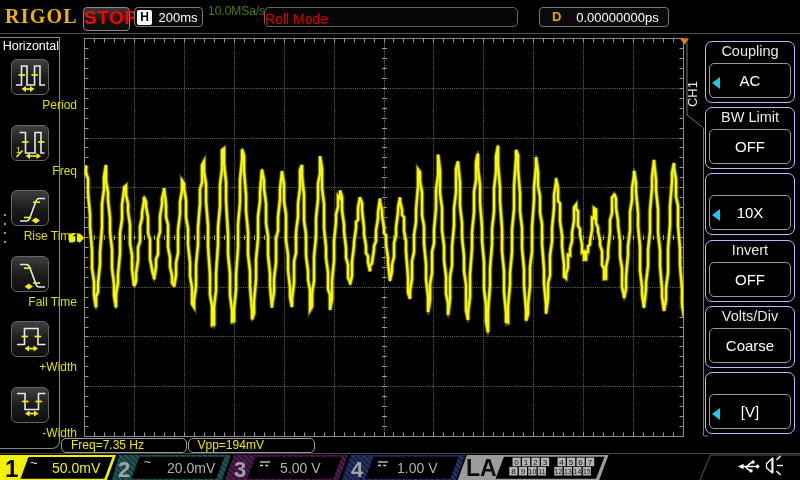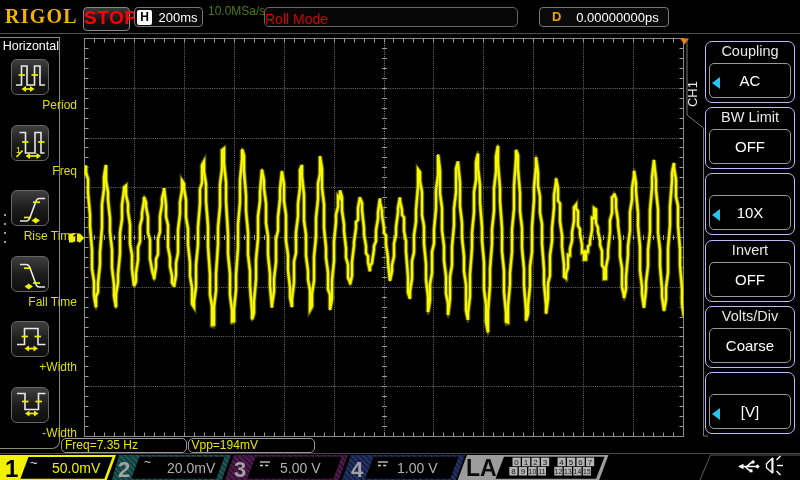--- a/index.html
+++ b/index.html
@@ -20,21 +20,21 @@
 .btn{position:absolute;left:11px;width:38px;height:36px;border:1px solid #666;border-radius:6px;background:linear-gradient(#3e3e3e,#1a1a1a 55%,#0e0e0e);display:flex;align-items:center;justify-content:center}
 .btn svg{display:block}
 .btn .w{stroke:#e8e8e8;stroke-width:1.6;fill:none}
 .btn .y{stroke:#f0f000;stroke-width:1.7;fill:none}
 .blab{position:absolute;left:17px;width:60px;text-align:right;color:#dfdf00;font-size:12px}
 .dot{position:absolute;left:4px;width:2px;height:2px;background:#999}
 .mitem{position:absolute;left:705px;width:90px;height:62px;border:1px solid #c4b5fd;border-radius:7px;background:#000}
 .mlab{color:#e8e8e8;font-size:14.5px;text-align:center;margin-top:1px;height:19px}
 .mval{position:absolute;left:3px;top:21px;width:82px;height:35px;border:1px solid #999;border-radius:5px;background:#000;color:#fff;font-size:15px;text-align:center;line-height:34px}
 .tri{position:absolute;left:2px;top:13px;width:0;height:0;border-top:6.5px solid transparent;border-bottom:6.5px solid transparent;border-right:8px solid #20c8f0}
-.meas{position:absolute;top:438px;height:14.5px;border:1px solid #999;border-radius:5px;background:#000;color:#e8e800;font-size:12px;line-height:12.5px;padding-left:3px}
+.meas{position:absolute;top:438px;height:14.5px;border:1px solid #999;border-radius:5px;background:#000;color:#e8e800;font-size:12px;line-height:12.5px;padding-left:9px}
 #botsep{left:0;top:453px;width:800px;height:1px;background:#464646}
 </style></head><body>
 <div id="scr">
   <div class="abs" id="rigol">RIGOL</div>
   <div class="abs" id="stopb">STOP</div>
   <div class="abs" id="hbox">
       <div class="hh">H</div>
       <div class="hv">200ms</div>
     </div>
   <div class="abs" id="srate">10.0MSa/s</div>

